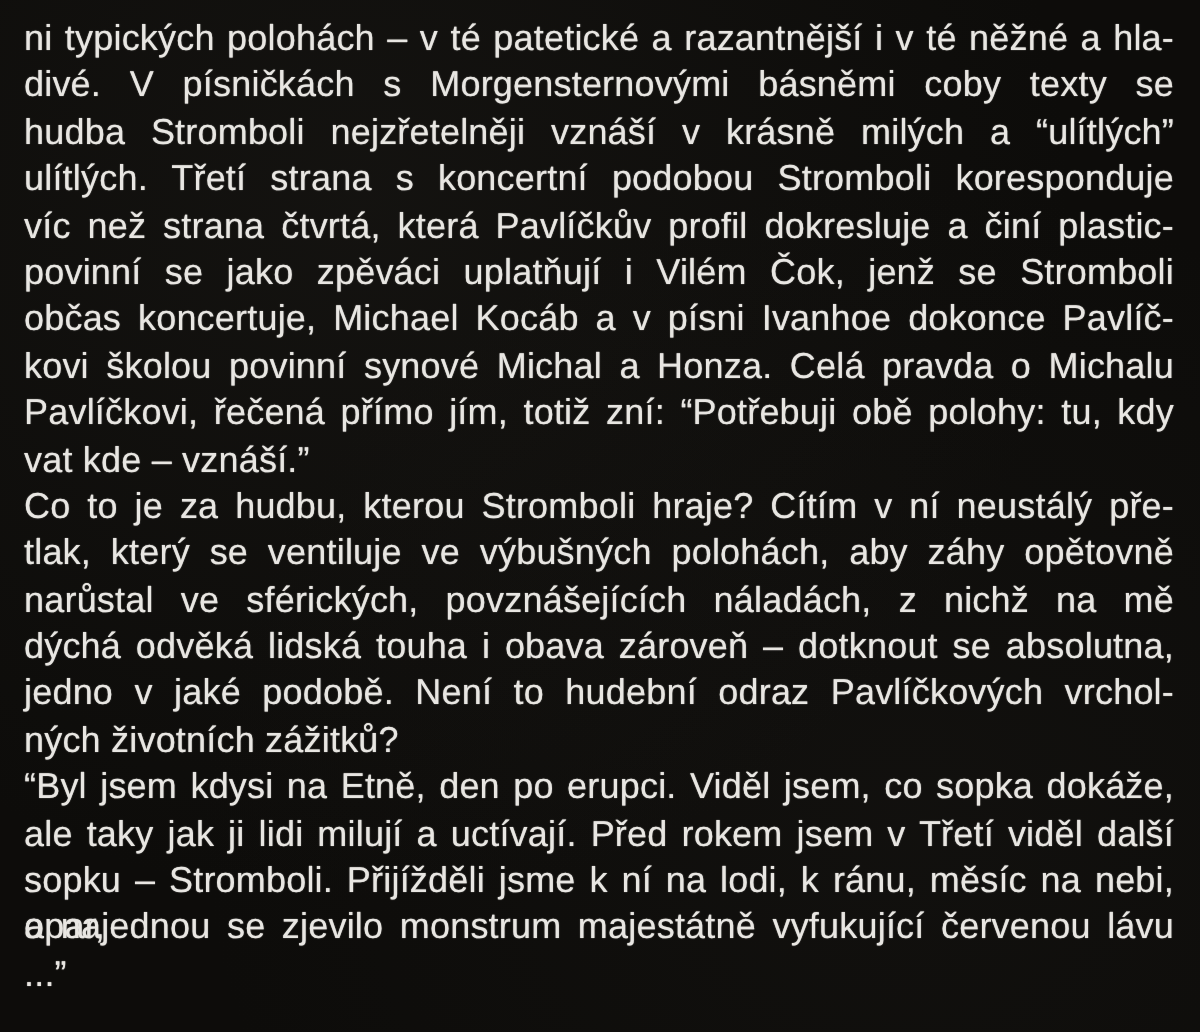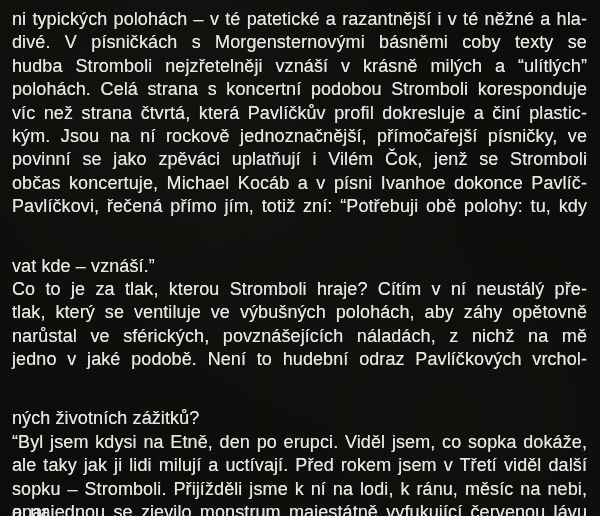--- a/index.html
+++ b/index.html
@@ -32,41 +32,41 @@
   }
   .line {
     text-align: justify;
     text-align-last: justify;
     white-space: normal;
     height: 23.4px;
     overflow: visible;
   }
   .line.para-end {
     text-align-last: left;
-    margin-top: 36px;
   }
 </style>
 </head>
 <body>
 
 <div class="page">
   <div class="text-block">
     <div class="line">ni typických polohách – v té patetické a razantnější i v té něžné a hla-</div>
     <div class="line">divé. V písničkách s Morgensternovými básněmi coby texty se</div>
     <div class="line">hudba Stromboli nejzřetelněji vznáší v krásně milých a “ulítlých”</div>
-    <div class="line">polohách. Celá strana s koncertní podobou Stromboli koresponduje</div>
+    <div class="line">ulítlých. Třetí strana s koncertní podobou Stromboli koresponduje</div>
     <div class="line">víc než strana čtvrtá, která Pavlíčkův profil dokresluje a činí plastic-</div>
-    <div class="line">kým. Jsou na ní rockově jednoznačnější, přímočařejší písničky, ve</div>
     <div class="line">povinní se jako zpěváci uplatňují i Vilém Čok, jenž se Stromboli</div>
     <div class="line">občas koncertuje, Michael Kocáb a v písni Ivanhoe dokonce Pavlíč-</div>
+    <div class="line">kovi školou povinní synové Michal a Honza. Celá pravda o Michalu</div>
     <div class="line">Pavlíčkovi, řečená přímo jím, totiž zní: “Potřebuji obě polohy: tu, kdy</div>
     <div class="line para-end">vat kde – vznáší.”</div>
-    <div class="line">Co to je za tlak, kterou Stromboli hraje? Cítím v ní neustálý pře-</div>
+    <div class="line">Co to je za hudbu, kterou Stromboli hraje? Cítím v ní neustálý pře-</div>
     <div class="line">tlak, který se ventiluje ve výbušných polohách, aby záhy opětovně</div>
     <div class="line">narůstal ve sférických, povznášejících náladách, z nichž na mě</div>
+    <div class="line">dýchá odvěká lidská touha i obava zároveň – dotknout se absolutna,</div>
     <div class="line">jedno v jaké podobě. Není to hudební odraz Pavlíčkových vrchol-</div>
     <div class="line para-end">ných životních zážitků?</div>
     <div class="line">“Byl jsem kdysi na Etně, den po erupci. Viděl jsem, co sopka dokáže,</div>
     <div class="line">ale taky jak ji lidi milují a uctívají. Před rokem jsem v Třetí viděl další</div>
     <div class="line">sopku – Stromboli. Přijížděli jsme k ní na lodi, k ránu, měsíc na nebi, opar,</div>
     <div class="line">a najednou se zjevilo monstrum majestátně vyfukující červenou lávu ...”</div>
   </div>
 </div>
 
 </body></html>

